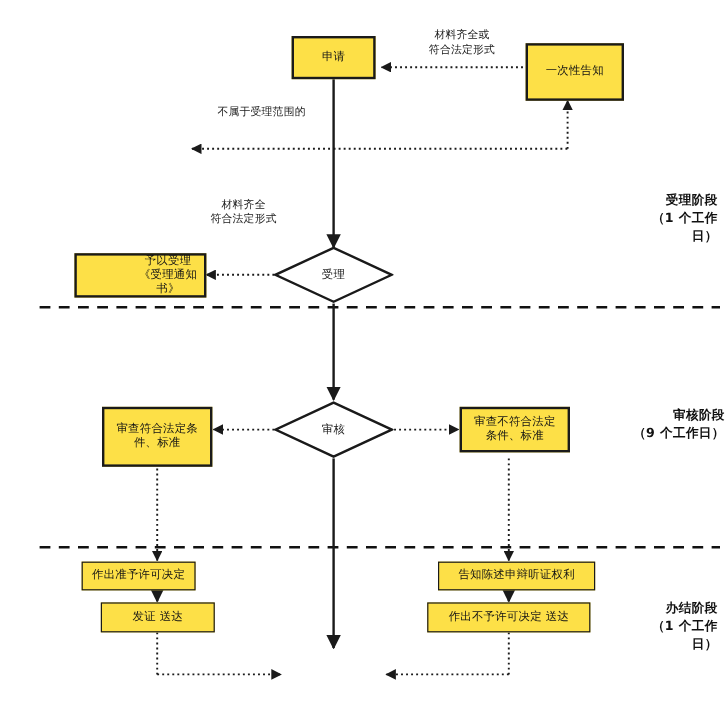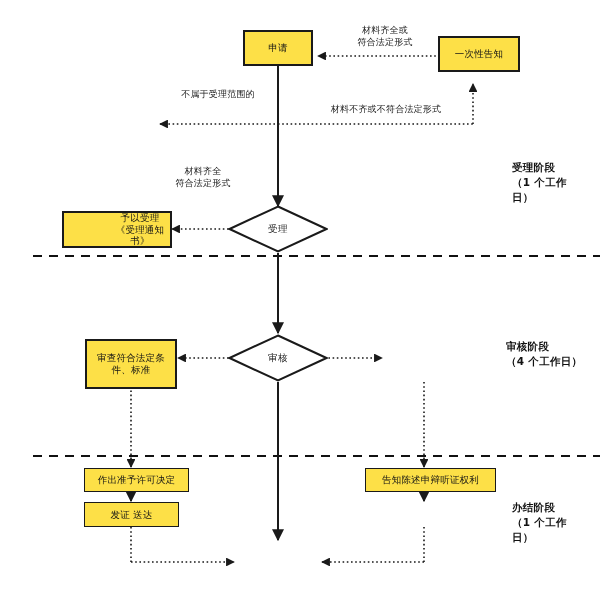--- a/index.html
+++ b/index.html
@@ -75,21 +75,21 @@
     letter-spacing: 0.2px;
     z-index: 4;
     background: transparent;
   }
   
   .stage-label {
     position: absolute;
     font-size: 10.5px;
     font-weight: bold;
     color: #111111;
-    text-align: left;
+    text-align: right;
     line-height: 1.45;
     white-space: pre-line;
     letter-spacing: 0.3px;
     z-index: 4;
   }
 </style>
 </head>
 <body>
 
 <div id="canvas">
@@ -138,21 +138,21 @@
     <line x1="131" y1="562" x2="234" y2="562" stroke="#1a1a1a" stroke-width="1.6" stroke-dasharray="1.6,2.6" marker-end="url(#arrowDot)"></line>
 
     <line x1="424" y1="527" x2="424" y2="562" stroke="#1a1a1a" stroke-width="1.6" stroke-dasharray="1.6,2.6"></line>
     <line x1="424" y1="562" x2="322" y2="562" stroke="#1a1a1a" stroke-width="1.6" stroke-dasharray="1.6,2.6" marker-end="url(#arrowDot)"></line>
   </svg>
 
   <div class="node thick" style="left:243px; top:30px; width:70px; height:36px;">
     <span class="lbl">申请</span>
   </div>
 
-  <div class="node thick" style="left:438px; top:36px; width:82px; height:36px;">
+  <div class="node thick" style="left:438px; top:36px; width:82px; height:48px;">
     <span class="lbl">一次性告知</span>
   </div>
 
 
   <div class="node thick" style="left:62px; top:211px; width:110px; height:37px;padding-left:48px;">
     <span class="lbl">予以受理
 《受理通知书》</span>
   </div>
 
   <div class="diamond" style="left:228px; top:205px; width:100px; height:48px;">
@@ -167,49 +167,55 @@
 件、标准</span>
   </div>
 
   <div class="diamond" style="left:228px; top:334px; width:100px; height:48px;">
     <svg width="100" height="48" viewBox="0 0 100 48" xmlns="http://www.w3.org/2000/svg">
       <polygon points="50,1.5 98.5,24 50,46.5 1.5,24" fill="#ffffff" stroke="#1a1a1a" stroke-width="2"></polygon>
     </svg>
     <span class="dlbl">审核</span>
   </div>
 
-
-  <div class="node" style="left:84px; top:468px; width:105px; height:24px;">
+  <div class="node thick" style="left:383px; top:339px; width:92px; height:38px;">
+    <span class="lbl">审查不符合法定
+条件、标准</span>
+  </div>
+
+  <div class="node" style="left:68px; top:468px; width:95px; height:24px;">
     <span class="lbl">作出准予许可决定</span>
   </div>
 
   <div class="node" style="left:84px; top:502px; width:95px; height:25px;">
     <span class="lbl">发证  送达</span>
   </div>
 
   <div class="node" style="left:365px; top:468px; width:131px; height:24px;">
     <span class="lbl">告知陈述申辩听证权利</span>
   </div>
 
+  <div class="node" style="left:356px; top:502px; width:136px; height:25px;">
+    <span class="lbl">作出不予许可决定  送达</span>
+  </div>
 
 
   <div class="edge-label" style="left:330px; top:25px; width:110px;text-align:center;">材料齐全或
 符合法定形式</div>
 
   <div class="edge-label" style="left:160px; top:89px; width:116px;">不属于受理范围的</div>
 
-  <div class="edge-label" style="left:296px; top:104px; width:180px;">材料不齐或不符合法定形式</div>
 
   <div class="edge-label" style="left:148px; top:166px; width:110px;">材料齐全
 符合法定形式</div>
 
   <div class="stage-label" style="left:512px; top:160px; width:86px;">受理阶段
 （1 个工作
 日）</div>
 
   <div class="stage-label" style="left:506px; top:339px; width:98px;">审核阶段
-（4 个工作日）</div>
+（9 个工作日）</div>
 
   <div class="stage-label" style="left:512px; top:500px; width:86px;">办结阶段
 （1 个工作
 日）</div>
 
 </div>
 
 </body></html>

